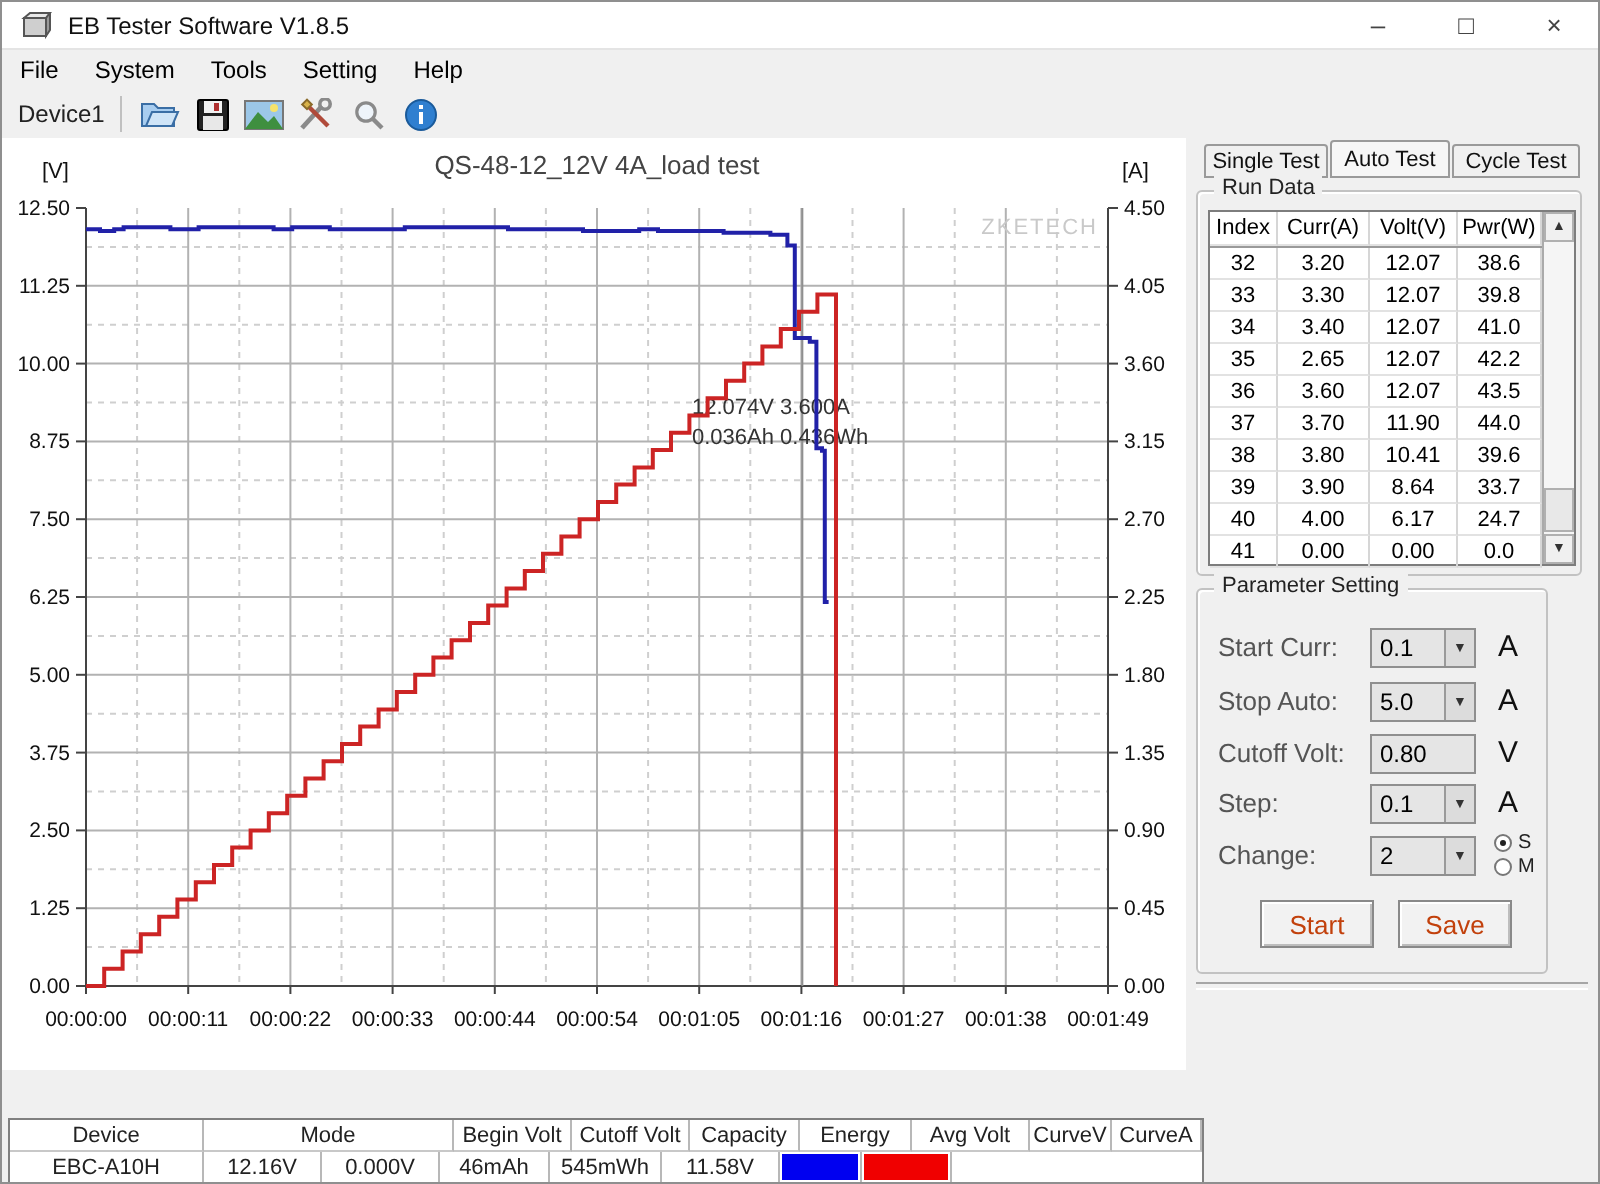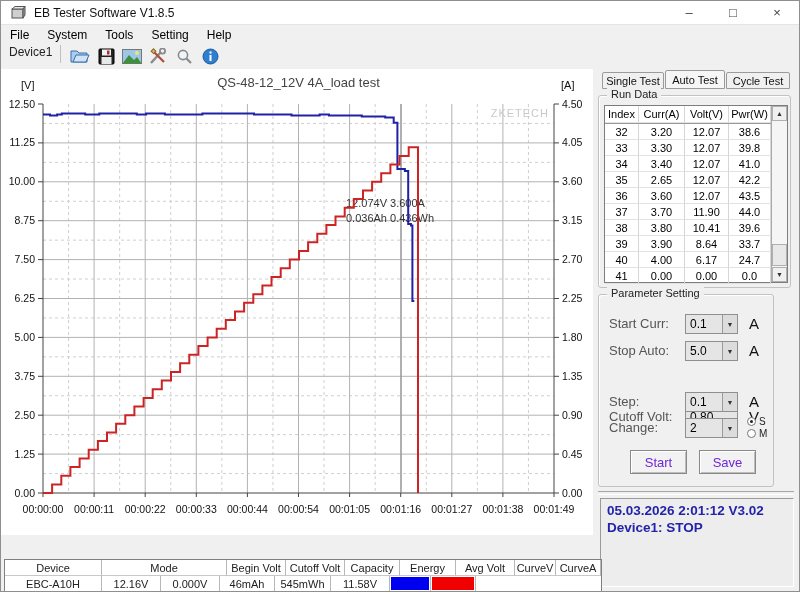--- a/index.html
+++ b/index.html
@@ -12,21 +12,21 @@
   .title-text{margin-left:8px;font-size:12px;color:#111;}
   .win-controls{margin-left:auto;display:flex;height:100%;}
   .win-btn{width:44px;height:100%;display:flex;align-items:center;justify-content:center;
            font-size:13px;color:#444;}
   
   .menubar{position:absolute;left:0;top:24px;width:100%;height:20px;background:#f0f0f0;
            display:flex;align-items:center;font-size:12px;color:#000;}
   .menu-item{padding:2px 9px;}
   
   .toolbar{position:absolute;left:0;top:44px;width:100%;height:24px;background:#f0f0f0;
-           display:flex;}
+           display:flex;align-items:center;}
   .device-label{font-size:12px;color:#222;padding:0 8px;}
   .tb-sep{width:1px;height:18px;background:#c0c0c0;margin-right:6px;}
   .tb-btn{width:26px;height:22px;display:flex;align-items:center;justify-content:center;}
   
   .chart-wrap{position:absolute;left:0;top:68px;width:592px;height:466px;background:#ffffff;}
   
   .tab{position:absolute;height:17px;top:71px;box-sizing:border-box;border:1px solid #9a9a9a;
        background:#f0f0f0;font-size:11px;color:#111;display:flex;align-items:center;
        justify-content:center;border-radius:2px 2px 0 0;}
   .tab.active{top:69px;height:19px;background:#f6f6f6;z-index:2;}
@@ -59,21 +59,21 @@
                justify-content:center;font-size:7px;color:#333;}
   .unit{position:absolute;left:150px;top:1px;font-size:15px;color:#111;}
   .radio-group{position:absolute;left:148px;top:-3px;font-size:10px;color:#222;}
   .radio-line{display:flex;align-items:center;height:12px;}
   .radio-dot{width:9px;height:9px;border-radius:50%;border:1px solid #777;background:#fff;
              margin-right:3px;box-sizing:border-box;position:relative;}
   .radio-dot.on::after{content:"";position:absolute;left:2px;top:2px;width:3px;height:3px;
              border-radius:50%;background:#222;}
   .btn{position:absolute;height:24px;width:57px;background:#f2f2f2;border:1px solid #898989;
        box-shadow:inset 1px 1px 0 #fff, inset -1px -1px 0 #bdbdbd;box-sizing:border-box;
-       font-size:13px;color:#6d28d9;display:flex;align-items:center;justify-content:center;}
+       font-size:13px;color:#c2410c;display:flex;align-items:center;justify-content:center;}
   .hsep{position:absolute;left:597px;top:490px;width:196px;height:2px;
         border-top:1px solid #a6a6a6;border-bottom:1px solid #fff;}
   .status-box{position:absolute;left:599px;top:497px;width:194px;height:89px;background:#ededed;
               border:1px solid;border-color:#9a9a9a #ffffff #ffffff #9a9a9a;box-sizing:border-box;
               padding:3px 6px;font-size:13.5px;font-weight:bold;color:#2323aa;line-height:17px;}
   
   .bt{position:absolute;left:3px;top:558px;border:1px solid #808080;background:#fff;
       font-size:11px;color:#222;box-sizing:border-box;}
   .bt-row{display:flex;height:16px;line-height:16px;}
   .bt-cell{box-sizing:border-box;text-align:center;border-right:1px solid #b8b8b8;
@@ -370,21 +370,21 @@
 
     <div class="param-row" style="top:46px;">
       <span class="param-label">Stop Auto:</span>
       <div class="combo">
         <span class="val">5.0</span>
         <span class="drop">▼</span>
       </div>
       <span class="unit">A</span>
     </div>
 
-    <div class="param-row" style="top:72px;margin-top:40px;">
+    <div class="param-row" style="top:72px;">
       <span class="param-label">Cutoff Volt:</span>
       <div class="combo">
         <span class="val">0.80</span>
       </div>
       <span class="unit">V</span>
     </div>
 
     <div class="param-row" style="top:97px;">
       <span class="param-label">Step:</span>
       <div class="combo">
@@ -411,24 +411,20 @@
         </div>
       </div>
     </div>
 
     <div class="btn" style="left:31px;top:155px;">Start</div>
     <div class="btn" style="left:100px;top:155px;">Save</div>
   </div>
 
   <div class="hsep"></div>
 
-  <div class="status-box">
-    <div>05.03.2026 2:01:12  V3.02</div>
-    <div>Device1: STOP</div>
-  </div>
 
   <div class="bt" id="bottom-table">
       <div class="bt-row">
         <div class="bt-cell" style="width: 97px;">Device</div>
         <div class="bt-cell" style="width: 125px;">Mode</div>
         <div class="bt-cell" style="width: 59px;">Begin Volt</div>
         <div class="bt-cell" style="width: 59px;">Cutoff Volt</div>
         <div class="bt-cell" style="width: 55px;">Capacity</div>
         <div class="bt-cell" style="width: 56px;">Energy</div>
         <div class="bt-cell" style="width: 59px;">Avg Volt</div>

